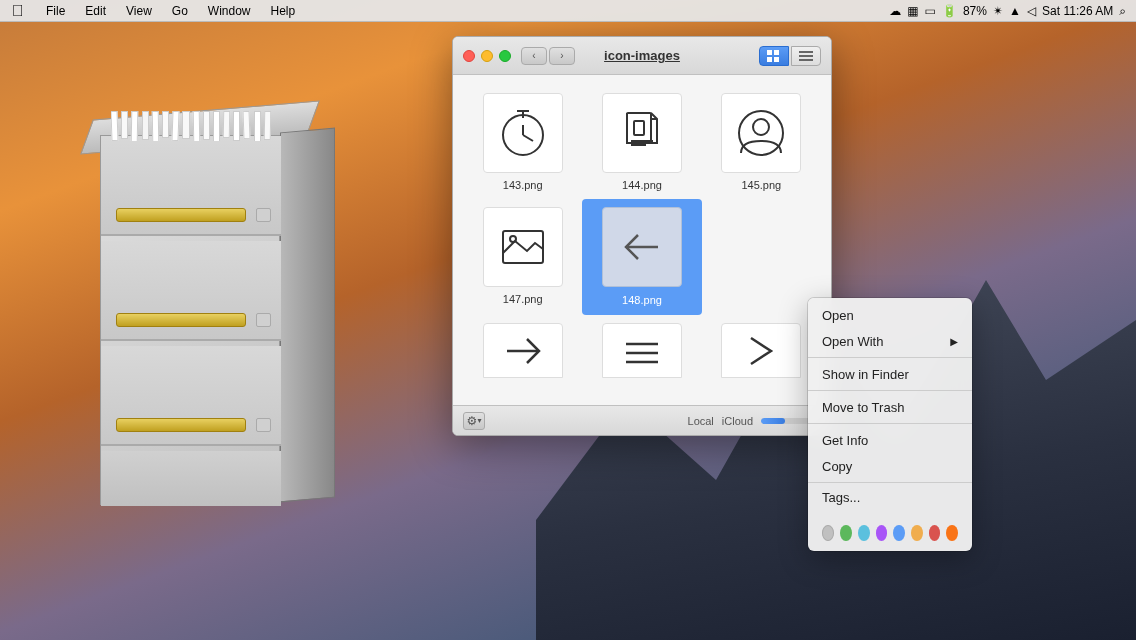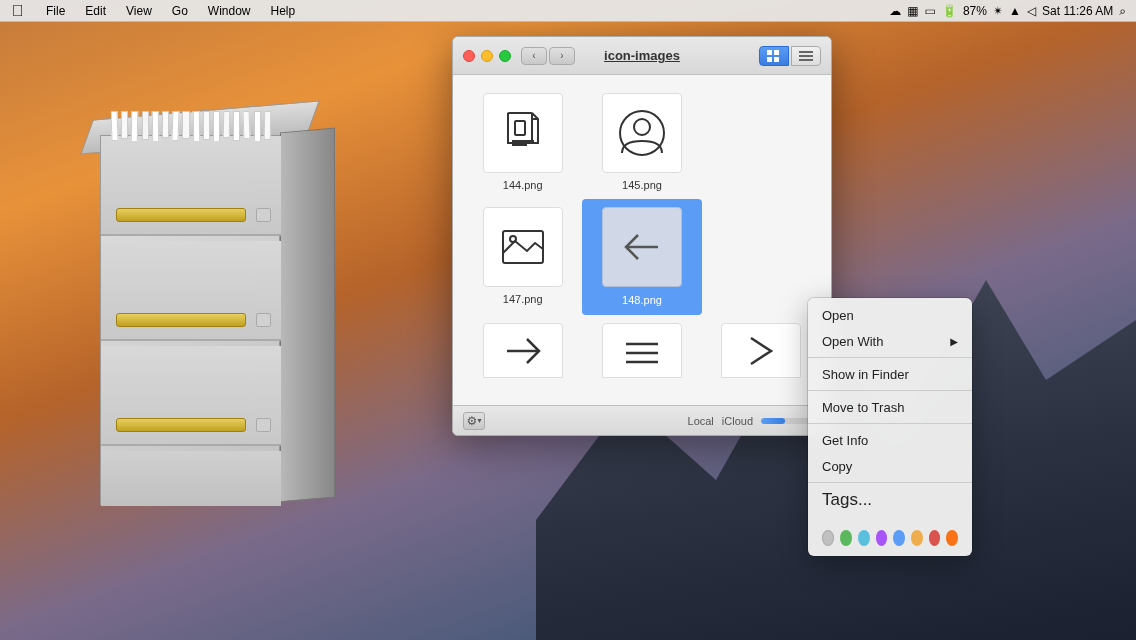--- a/index.html
+++ b/index.html
@@ -322,21 +322,21 @@
       height: 1px;
       background: #ccc;
       margin: 3px 0;
     }
 
     .tags-section {
       padding: 4px 14px 6px;
     }
 
     .tags-label {
-      font-size: 17px;
+      font-size: 13px;
       color: #222;
       margin-bottom: 20px;
     }
 
     .tags-colors {
       display: flex;
       gap: 6px;
       align-items: center;
     }
 
@@ -485,20 +485,33 @@
           <rect x="0" y="1" width="14" height="2" fill="#666"></rect>
           <rect x="0" y="5" width="14" height="2" fill="#666"></rect>
           <rect x="0" y="9" width="14" height="2" fill="#666"></rect>
         </svg>
       </div>
     </div>
   </div>
 
   <div class="file-grid" style="padding-bottom:0;">
 
+    <div class="file-item">
+      <div class="file-icon">
+        <svg class="icon-svg" viewBox="0 0 60 60" fill="none" stroke="#333" stroke-width="2">
+          <circle cx="30" cy="32" r="20"></circle>
+          <line x1="30" y1="15" x2="30" y2="13"></line>
+          <line x1="30" y1="32" x2="30" y2="22"></line>
+          <line x1="30" y1="32" x2="40" y2="38"></line>
+          <line x1="24" y1="8" x2="36" y2="8"></line>
+          <line x1="30" y1="8" x2="30" y2="13"></line>
+        </svg>
+      </div>
+      <div class="file-name">143.png</div>
+    </div>
 
     <div class="file-item">
       <div class="file-icon">
         <svg class="icon-svg" viewBox="0 0 60 60" fill="none" stroke="#333" stroke-width="2">
           <rect x="15" y="10" width="24" height="30" rx="1"></rect>
           <path d="M39 10 l6 6 v24 h-30 v-30"></path>
           <path d="M39 10 v6 h6"></path>
           <rect x="22" y="18" width="10" height="14" rx="1"></rect>
           <line x1="19" y1="38" x2="41" y2="38"></line>
           <line x1="19" y1="42" x2="34" y2="42"></line>

